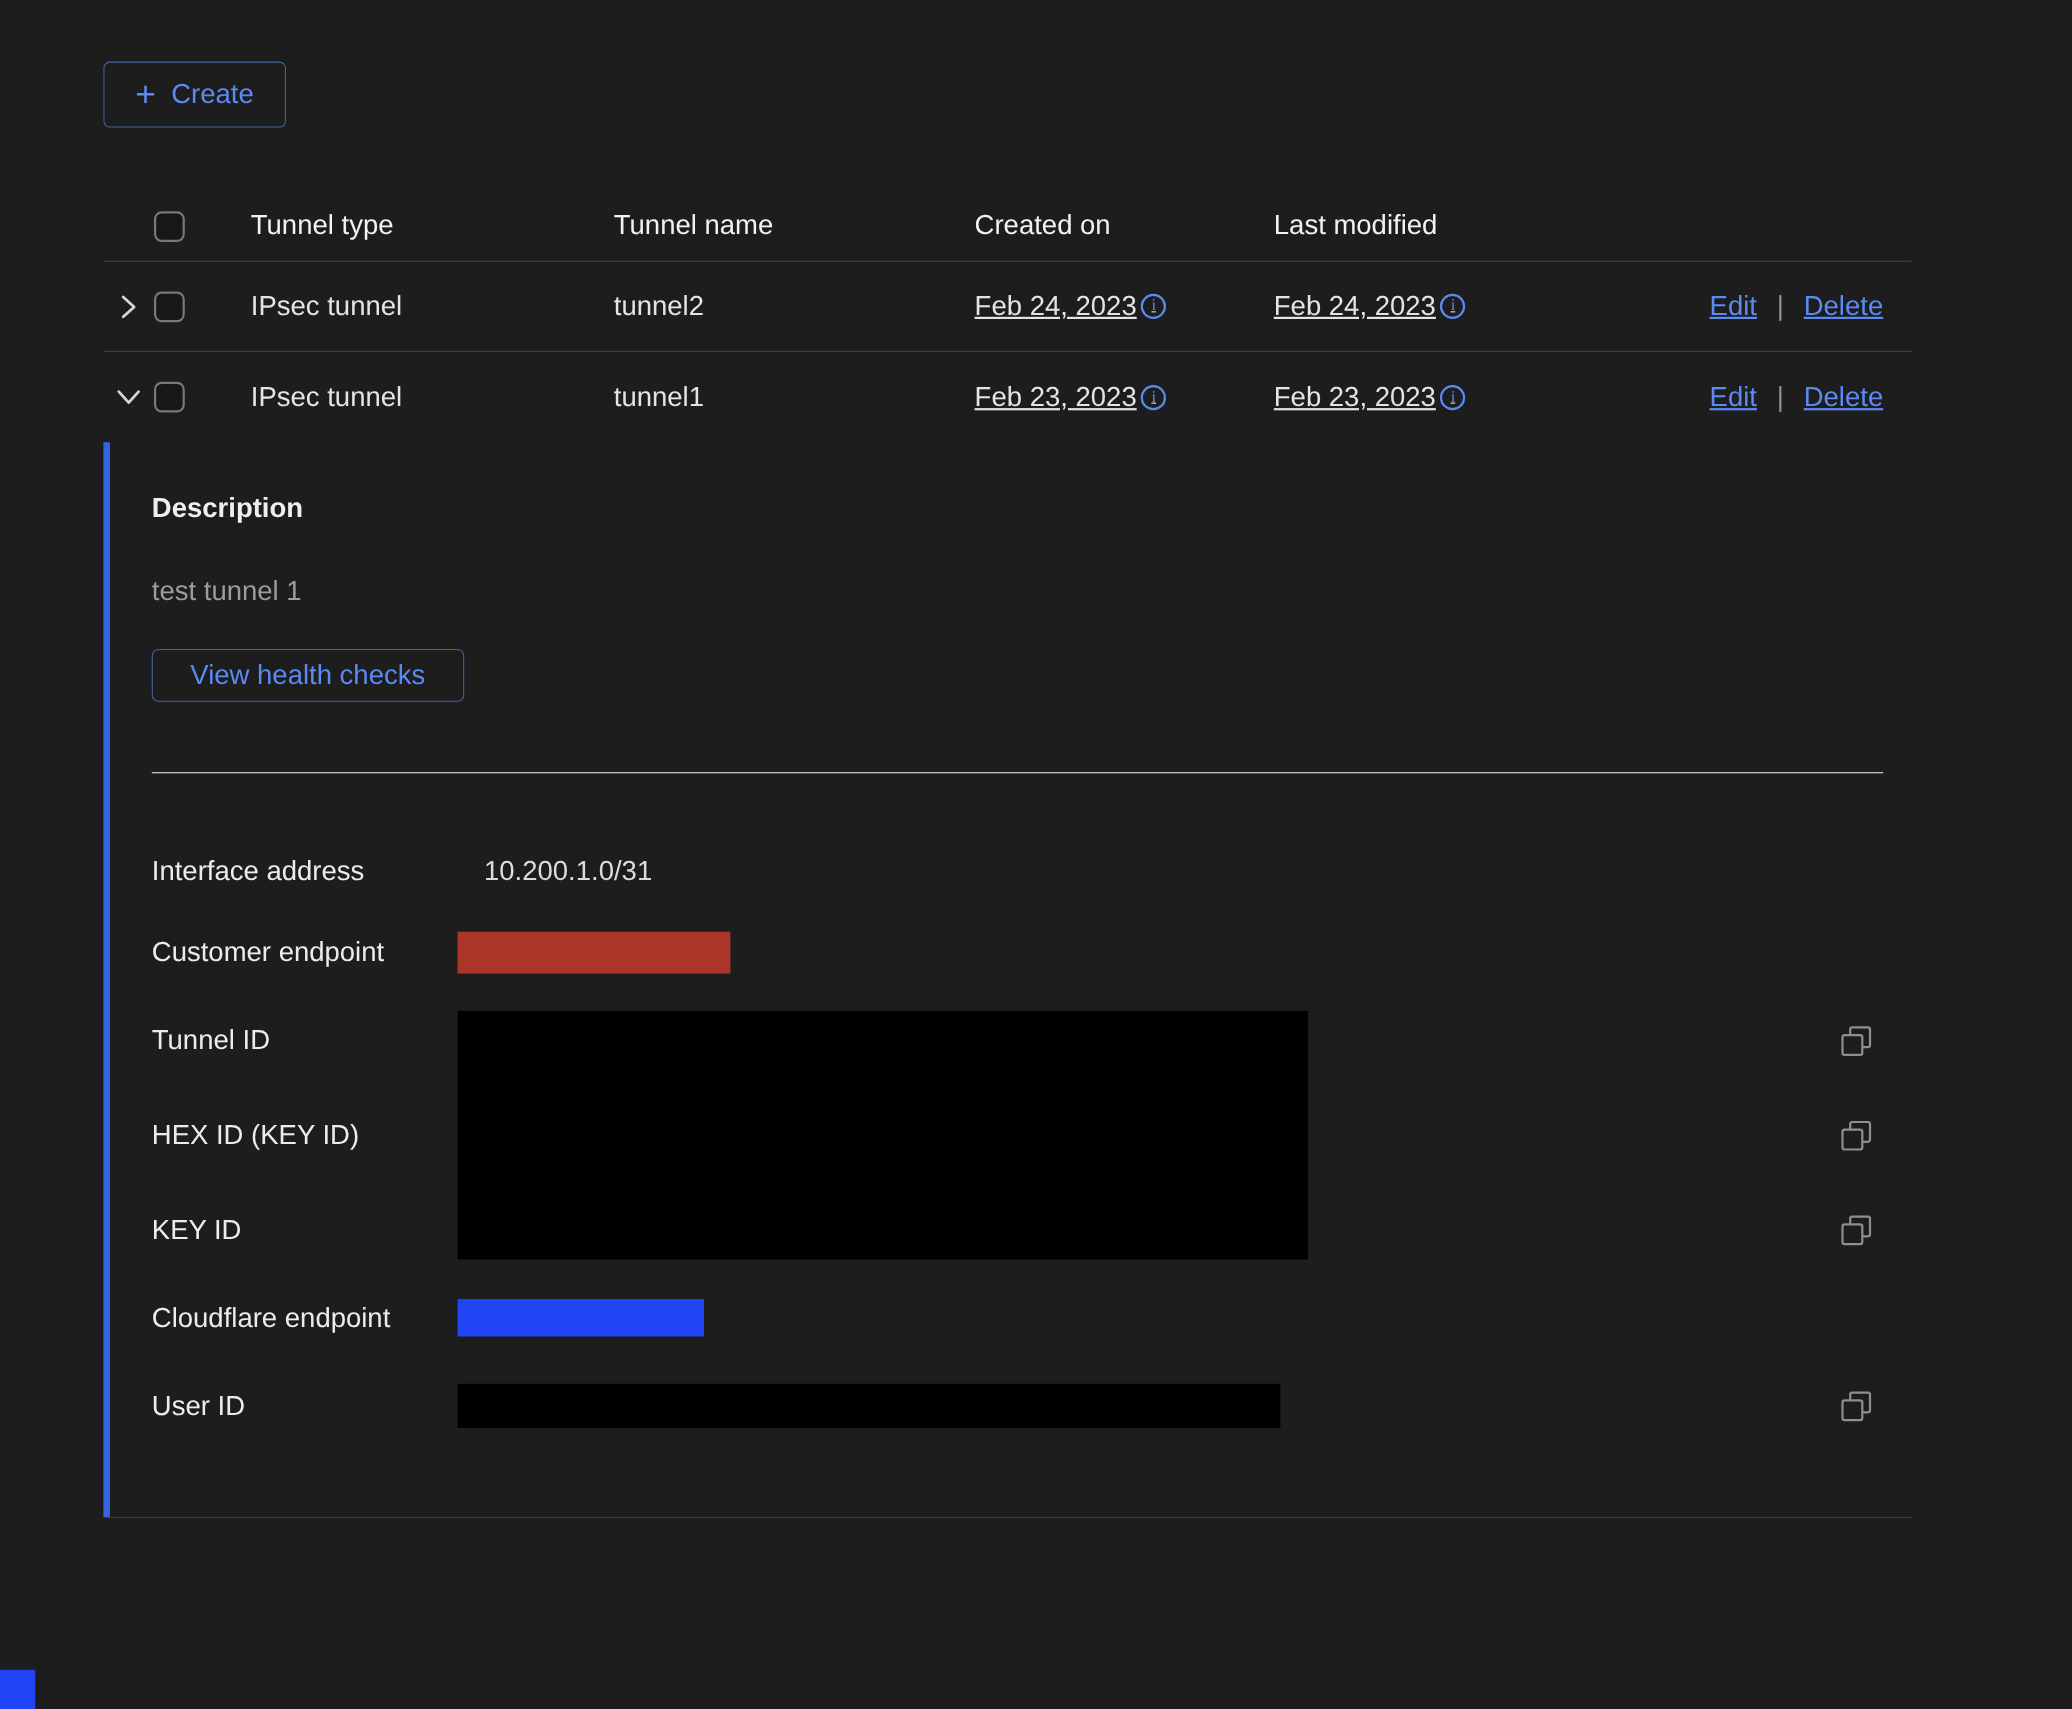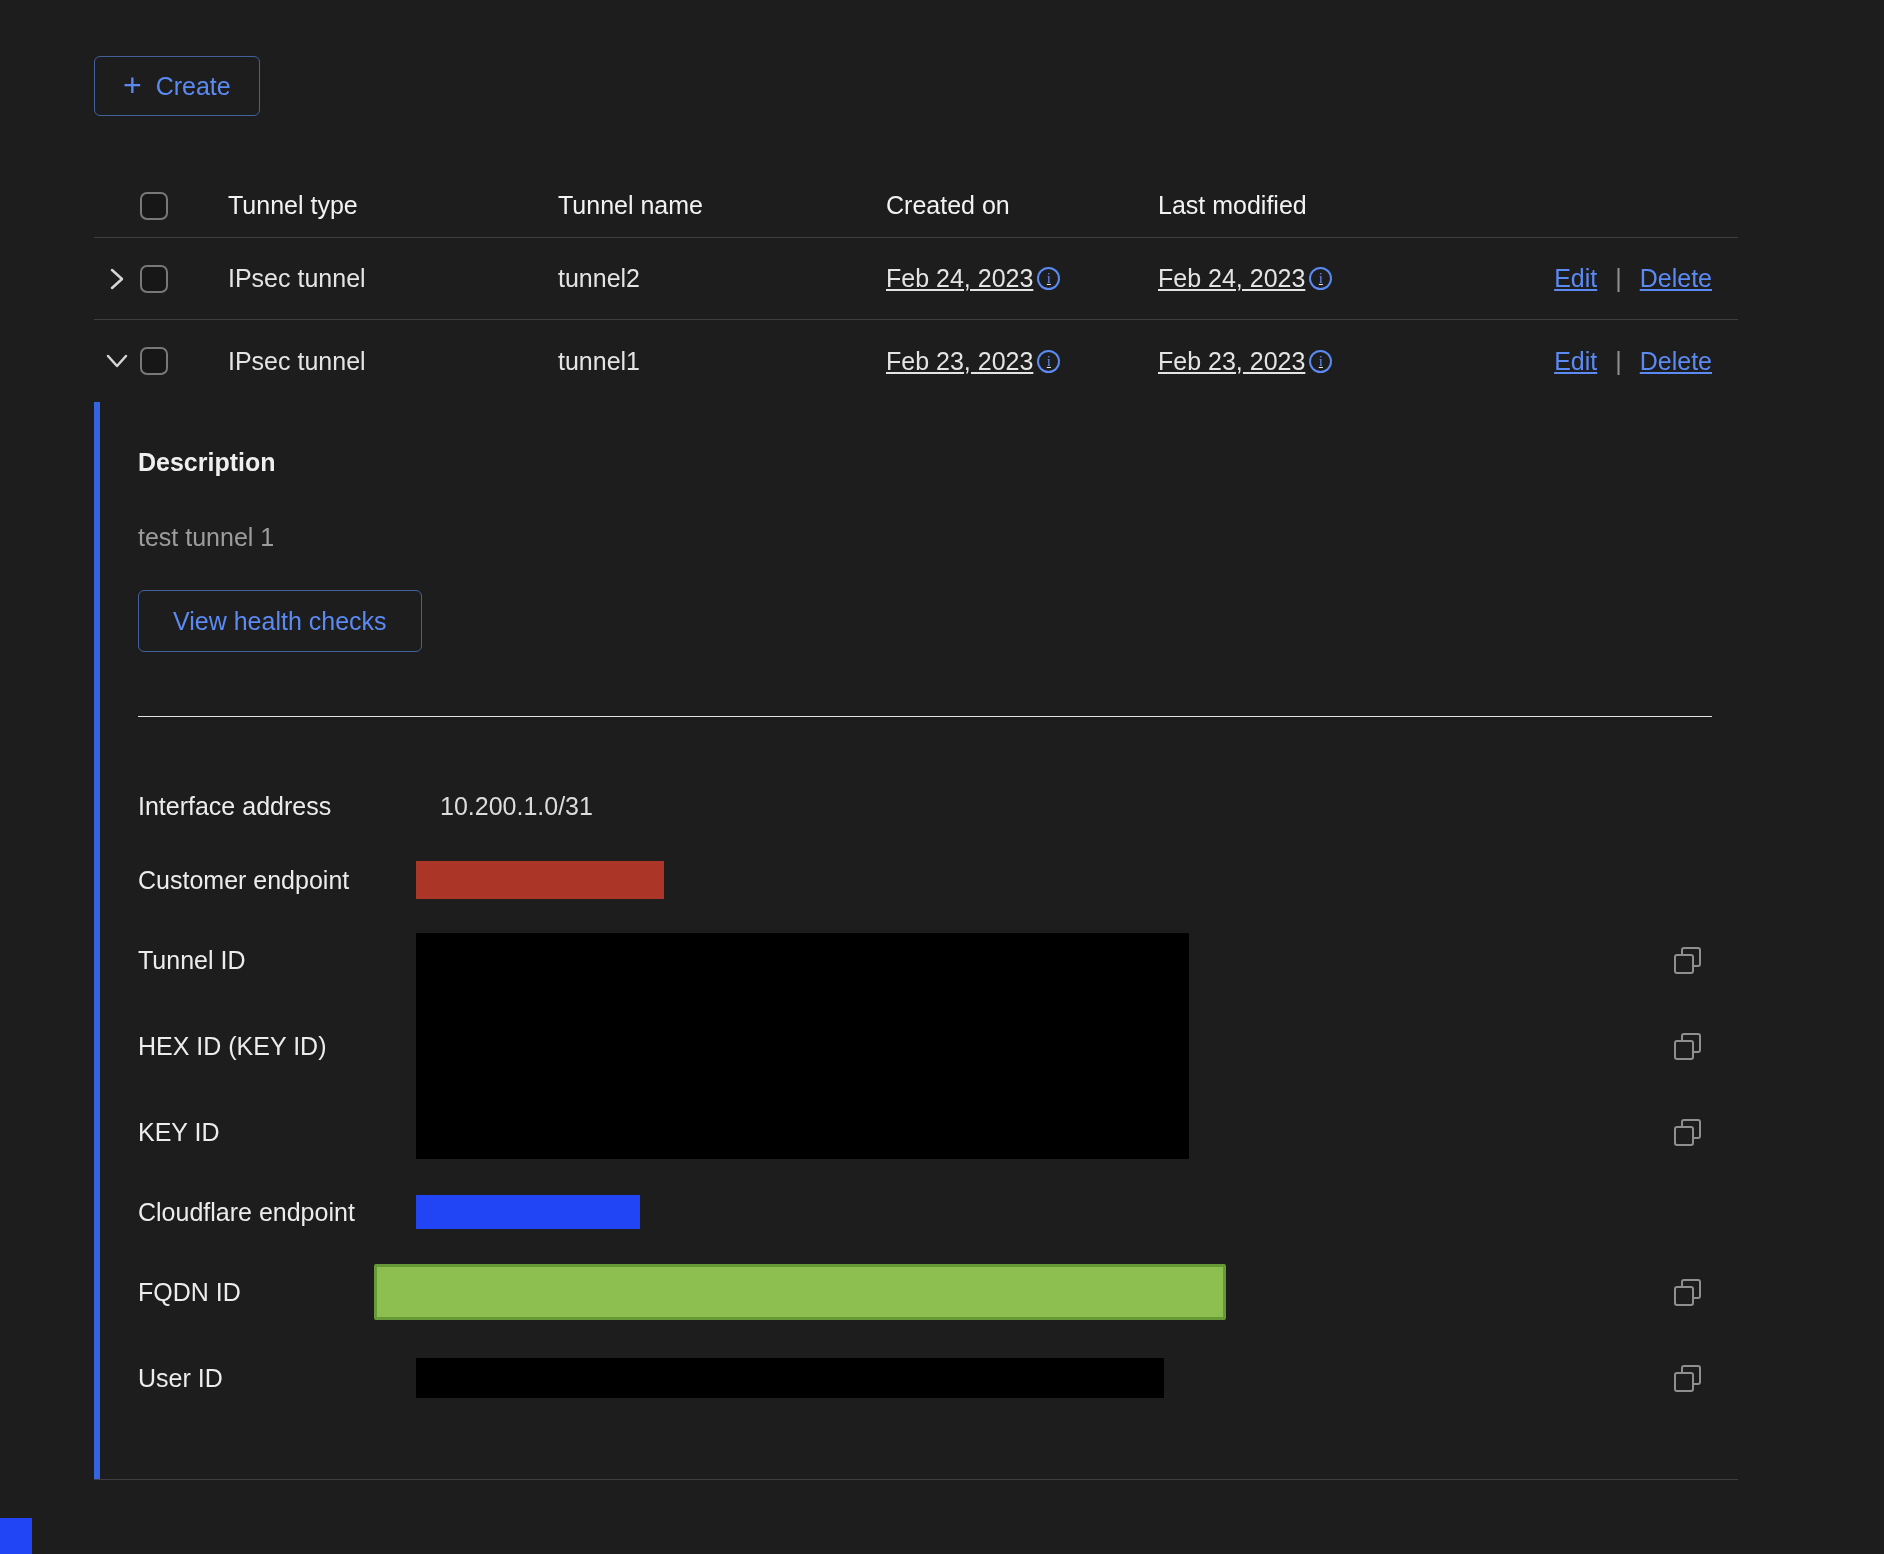--- a/index.html
+++ b/index.html
@@ -108,21 +108,21 @@
   .detail {
     border-left: 6px solid #3464e0;
     padding: 46px 0 58px 38px;
   }
 
   .desc-label { font-size: 25px; font-weight: bold; color: #efefef; }
   .desc-value { margin-top: 46px; font-size: 25px; color: #9c9c9c; }
 
   .health-btn {
     margin-top: 38px;
-    height: 62px;
+    height: 48px;
     padding: 0 34px;
     background: transparent;
     border: 1px solid #44619e;
     border-radius: 6px;
     color: #5c8af3;
     font-size: 25px;
     font-family: "Liberation Sans", sans-serif;
     cursor: pointer;
   }
 
@@ -331,29 +331,20 @@
         </div>
 
         <div class="f-row">
           <div class="f-label">Cloudflare endpoint</div>
           <div>
               <span class="redact blue"></span>
             </div>
           <div></div>
         </div>
 
-        <div class="f-row tall">
-          <div class="f-label">FQDN ID</div>
-          <div>
-              <span class="redact green"></span>
-            </div>
-          <div class="copy-slot">
-              <span class="copy-icon"></span>
-            </div>
-        </div>
 
         <div class="f-row tall">
           <div class="f-label">User ID</div>
           <div>
               <span class="redact black-small"></span>
             </div>
           <div class="copy-slot">
               <span class="copy-icon"></span>
             </div>
         </div>

